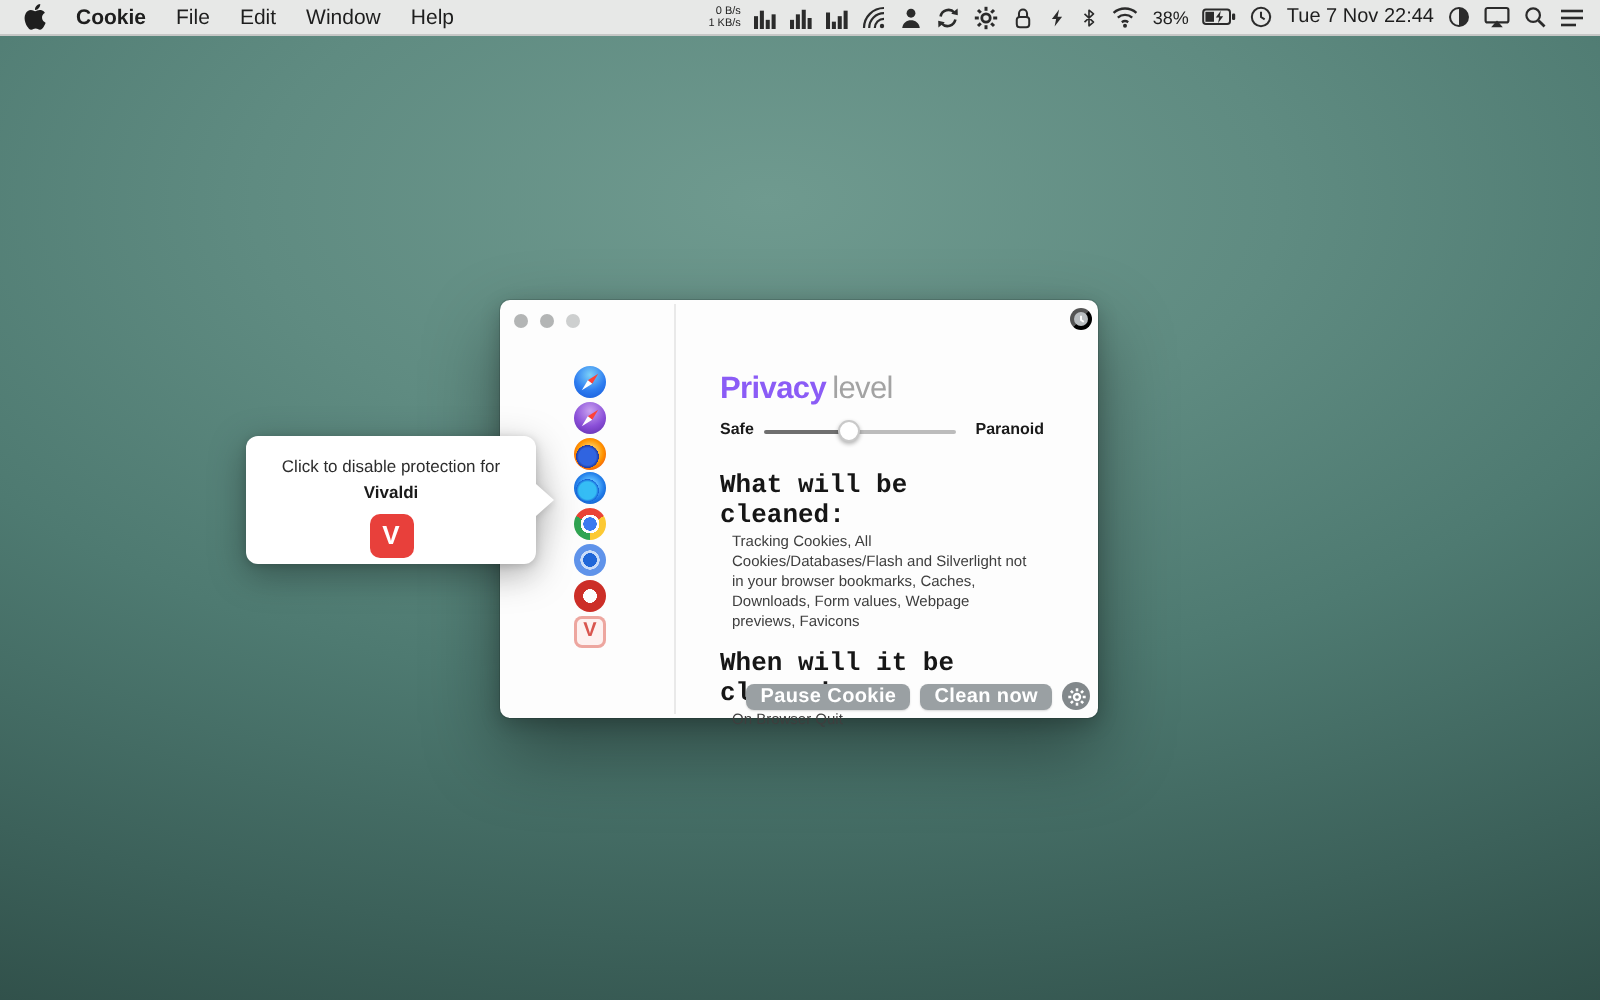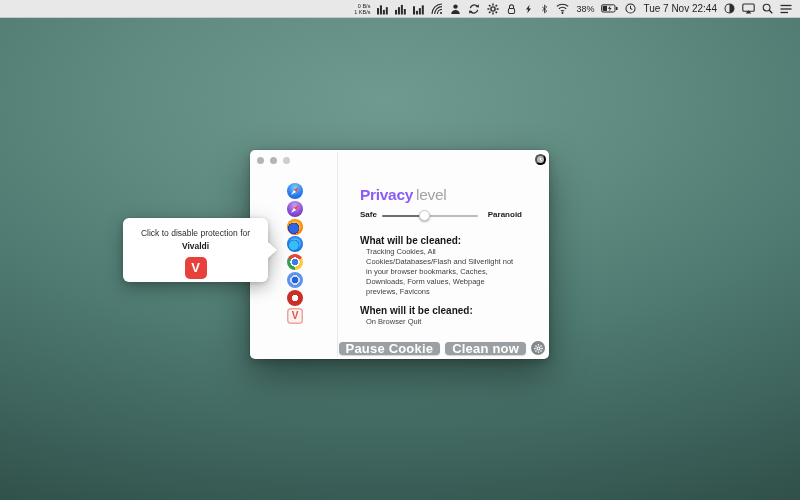--- a/index.html
+++ b/index.html
@@ -97,29 +97,29 @@
   .slider-row { position:relative; height:13px; margin-top:5px; }
   .sl-label { position:absolute; top:1px; font-size:8px; font-weight:bold; color:#1a1a1a; }
   .sl-min { left:0; }
   .sl-max { right:0; }
   .sl-track { position:absolute; left:22px; width:96px; top:6px; height:1.6px;
               background:#9a9a9a; border-radius:1px; }
   .sl-knob { position:absolute; top:50%; width:11px; height:11px; margin:-5.5px 0 0 -5.5px;
              background:#fff; border:.5px solid #c9c9c9; border-radius:50%;
              box-shadow:0 1px 2px rgba(0,0,0,.3); }
 
-  .sec-head { font-size:10px; font-weight:bold; margin-top:13px; color:#161616; }
+  .sec-head { font-size:13px; font-weight:bold; margin-top:13px; color:#161616;font-family:Liberation Mono, monospace; }
   .sec-body { font-size:7.5px; color:#3e3e3e; line-height:1.34; margin-top:1px;
               padding-left:6px; width:156px; }
   .sec-head2 { margin-top:8px; }
 
   
   .footer { position:absolute; right:4px; bottom:4px; display:flex; align-items:center; gap:5px; }
   .fbtn { height:13px; padding:0 7px; border:none; border-radius:4px; background:#9aa0a3;
-          color:#fff; font-family:"Liberation Sans",sans-serif; font-size:13px; font-weight:bold;
+          color:#fff; font-family:"Liberation Sans",sans-serif; font-size:10px; font-weight:bold;
           letter-spacing:.2px; display:flex; align-items:center; box-shadow:0 .5px 1px rgba(0,0,0,.15); }
   .gear-btn { width:14px; height:14px; border-radius:50%; background:#82888b; border:none;
               display:flex; align-items:center; justify-content:center; }
   .gear-btn svg { width:9px; height:9px; }
 
   
   .popover {
     position:absolute; left:123px; top:218px; width:145px; height:64px;
     background:#fff; border-radius:6px; z-index:20; text-align:center;
     filter:drop-shadow(0 5px 9px rgba(0,0,0,.28)) drop-shadow(0 1px 2px rgba(0,0,0,.18));
@@ -135,20 +135,32 @@
     width:22px; height:22px; border-radius:5px; background:#e8403b; margin:6px auto 0;
     color:#fff; font-weight:bold; font-size:13px; line-height:22px;
   }
 </style>
 </head>
 <body>
 
 <div class="desktop">
 
   <div class="menubar">
+    <div class="mb-left">
+      <span class="mb-apple">
+        <svg viewBox="0 0 14 17">
+            <path d="M11.6 9c0-2.2 1.8-3.2 1.9-3.3-1-1.5-2.6-1.7-3.2-1.7C9 3.9 7.8 4.8 7.1 4.8c-.7 0-1.7-.8-2.8-.8C2.9 4.1 1.6 4.9.9 6.2c-1.5 2.6-.4 6.4 1 8.5.7 1 1.6 2.2 2.7 2.1 1.1 0 1.5-.7 2.8-.7s1.7.7 2.8.7 1.9-1 2.6-2.1c.8-1.2 1.1-2.4 1.2-2.4 0-.1-2.3-.9-2.4-3.3zM9.5 2.6c.6-.7 1-1.7.9-2.6-.9 0-1.9.6-2.5 1.3-.6.6-1 1.6-.9 2.6 1 .1 2-.6 2.5-1.3z"></path>
+          </svg>
+      </span>
+      <span class="mb-app">Cookie</span>
+      <span class="mb-item">File</span>
+      <span class="mb-item">Edit</span>
+      <span class="mb-item">Window</span>
+      <span class="mb-item">Help</span>
+    </div>
 
     <div class="mb-right">
       <span class="mb-net">
         <div>0 B/s</div>
         <div>1 KB/s</div>
       </span>
       <span class="mb-ic">
         <svg width="11" height="12" viewBox="0 0 12 12" fill="#2b2b2b">
             <rect x="0" y="5" width="2.2" height="7"></rect>
             <rect x="3.2" y="2" width="2.2" height="10"></rect>

